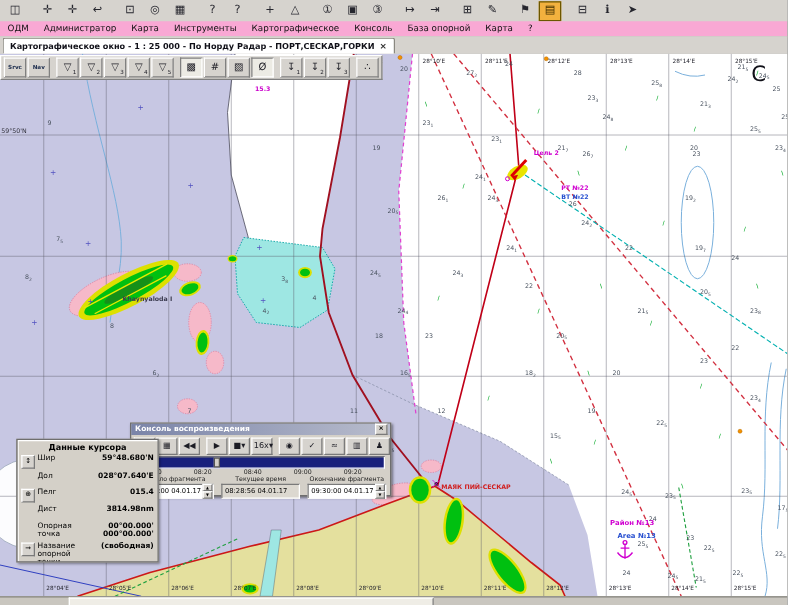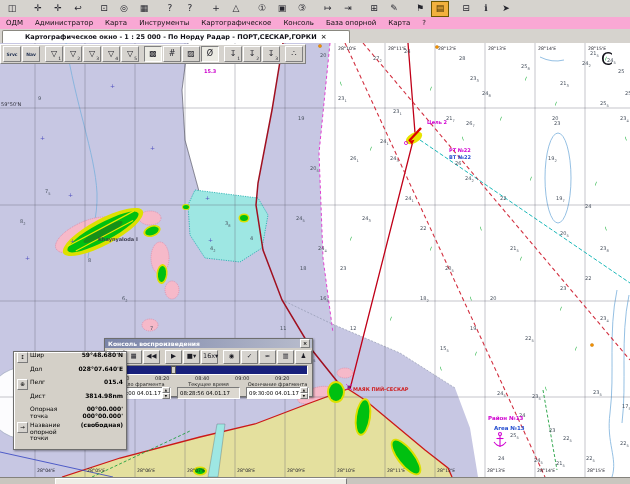--- a/index.html
+++ b/index.html
@@ -14,21 +14,21 @@
   .tbi[data-active="true"]{background:#f2b13e;border:1px solid #6b5700;color:#402f00;}
   
   #menubar{position:absolute;left:0;top:17px;width:630px;height:12px;display:flex;
     align-items:center;background:#f9a8d4;border-bottom:1px solid #bab7b0;}
   .menu-item{font-size:7px;line-height:12px;padding:0 6px;color:#111;}
   
   #tabbar{position:absolute;left:0;top:29px;width:630px;height:14px;background:#d6d3ce;
     border-bottom:1px solid #7c7a74;}
   .tab{position:absolute;left:2px;top:1px;height:12px;background:#fff;
     border:1px solid #8a8880;border-bottom:none;border-radius:2px 2px 0 0;
-    display:flex;align-items:center;gap:4px;padding:0 22px;font-size:6.5px;font-weight:bold;color:#101018;}
+    display:flex;align-items:center;gap:4px;padding:0 5px;font-size:6.5px;font-weight:bold;color:#101018;}
   .tab-close{font-size:7px;color:#333;}
   
   #map{position:absolute;left:0;top:43px;width:630px;height:434px;background:#fff;}
   .grid{stroke:#5a5a68;stroke-width:0.5;opacity:0.7;}
   .lon{font-size:4.6px;fill:#23232d;font-family:"DejaVu Sans",sans-serif;}
   .snd{font-size:5px;fill:#49525f;font-family:"DejaVu Sans",sans-serif;}
   .clt{font-size:4.6px;fill:#00a824;font-weight:bold;font-family:"DejaVu Sans",sans-serif;}
   .crs{font-size:6px;fill:#5252c0;font-family:"DejaVu Sans",sans-serif;}
   .lgt{fill:#f59200;stroke:#b56a00;stroke-width:0.4;}
   .lbl{font-family:"DejaVu Sans",sans-serif;}
@@ -624,20 +624,21 @@
             <span class="spin">
               <span class="sp-b btn3d">▲</span>
               <span class="sp-b btn3d">▼</span>
             </span>
           </div>
         </div>
       </div>
   </div>
 
   <div id="cursor-panel">
+    <div class="cp-title">Данные курсора</div>
     <div class="cp-rows">
 
         <div class="cp-row">
           <span class="cp-btn btn3d">↕</span>
           <span class="cp-label">Шир</span>
           <span class="cp-val">
             <span class="v1">59°48.680'N</span>
           </span>
         </div>
 

